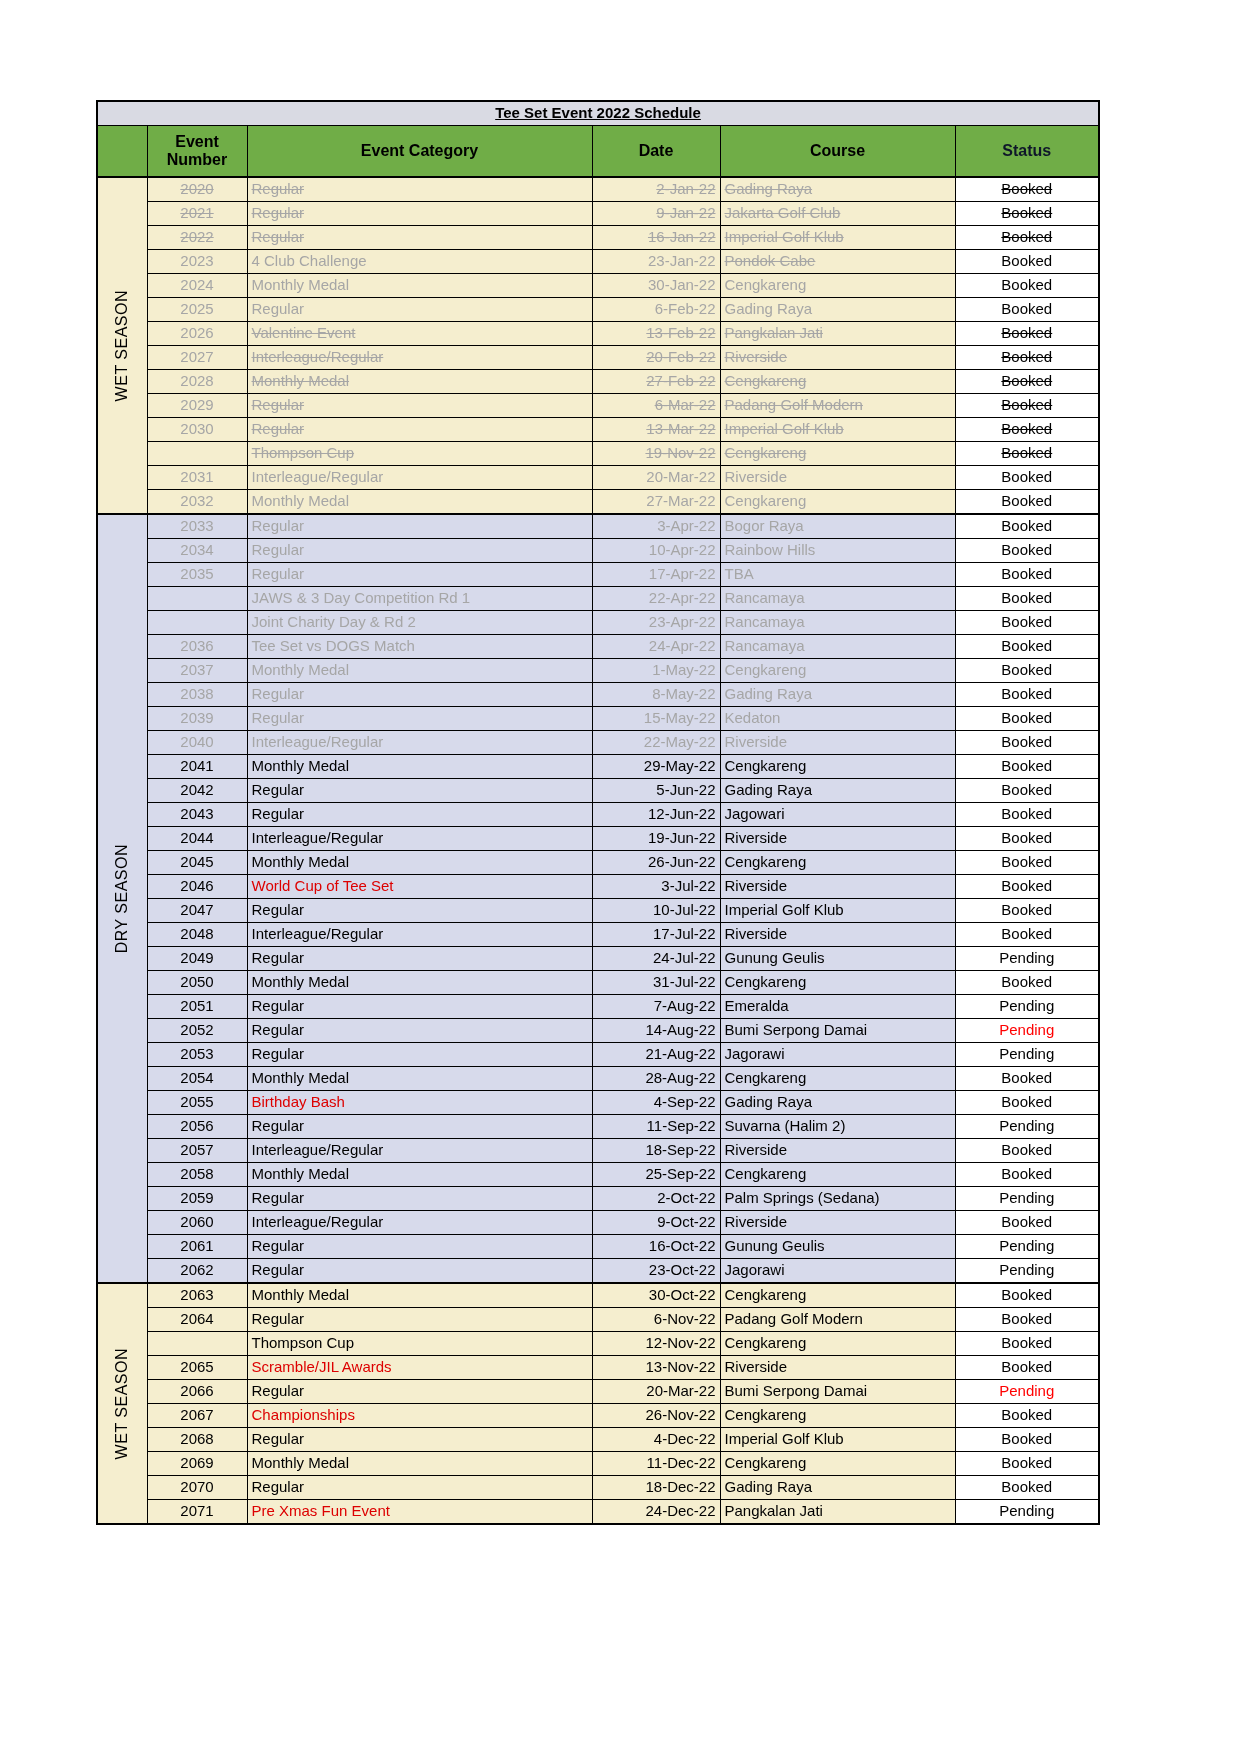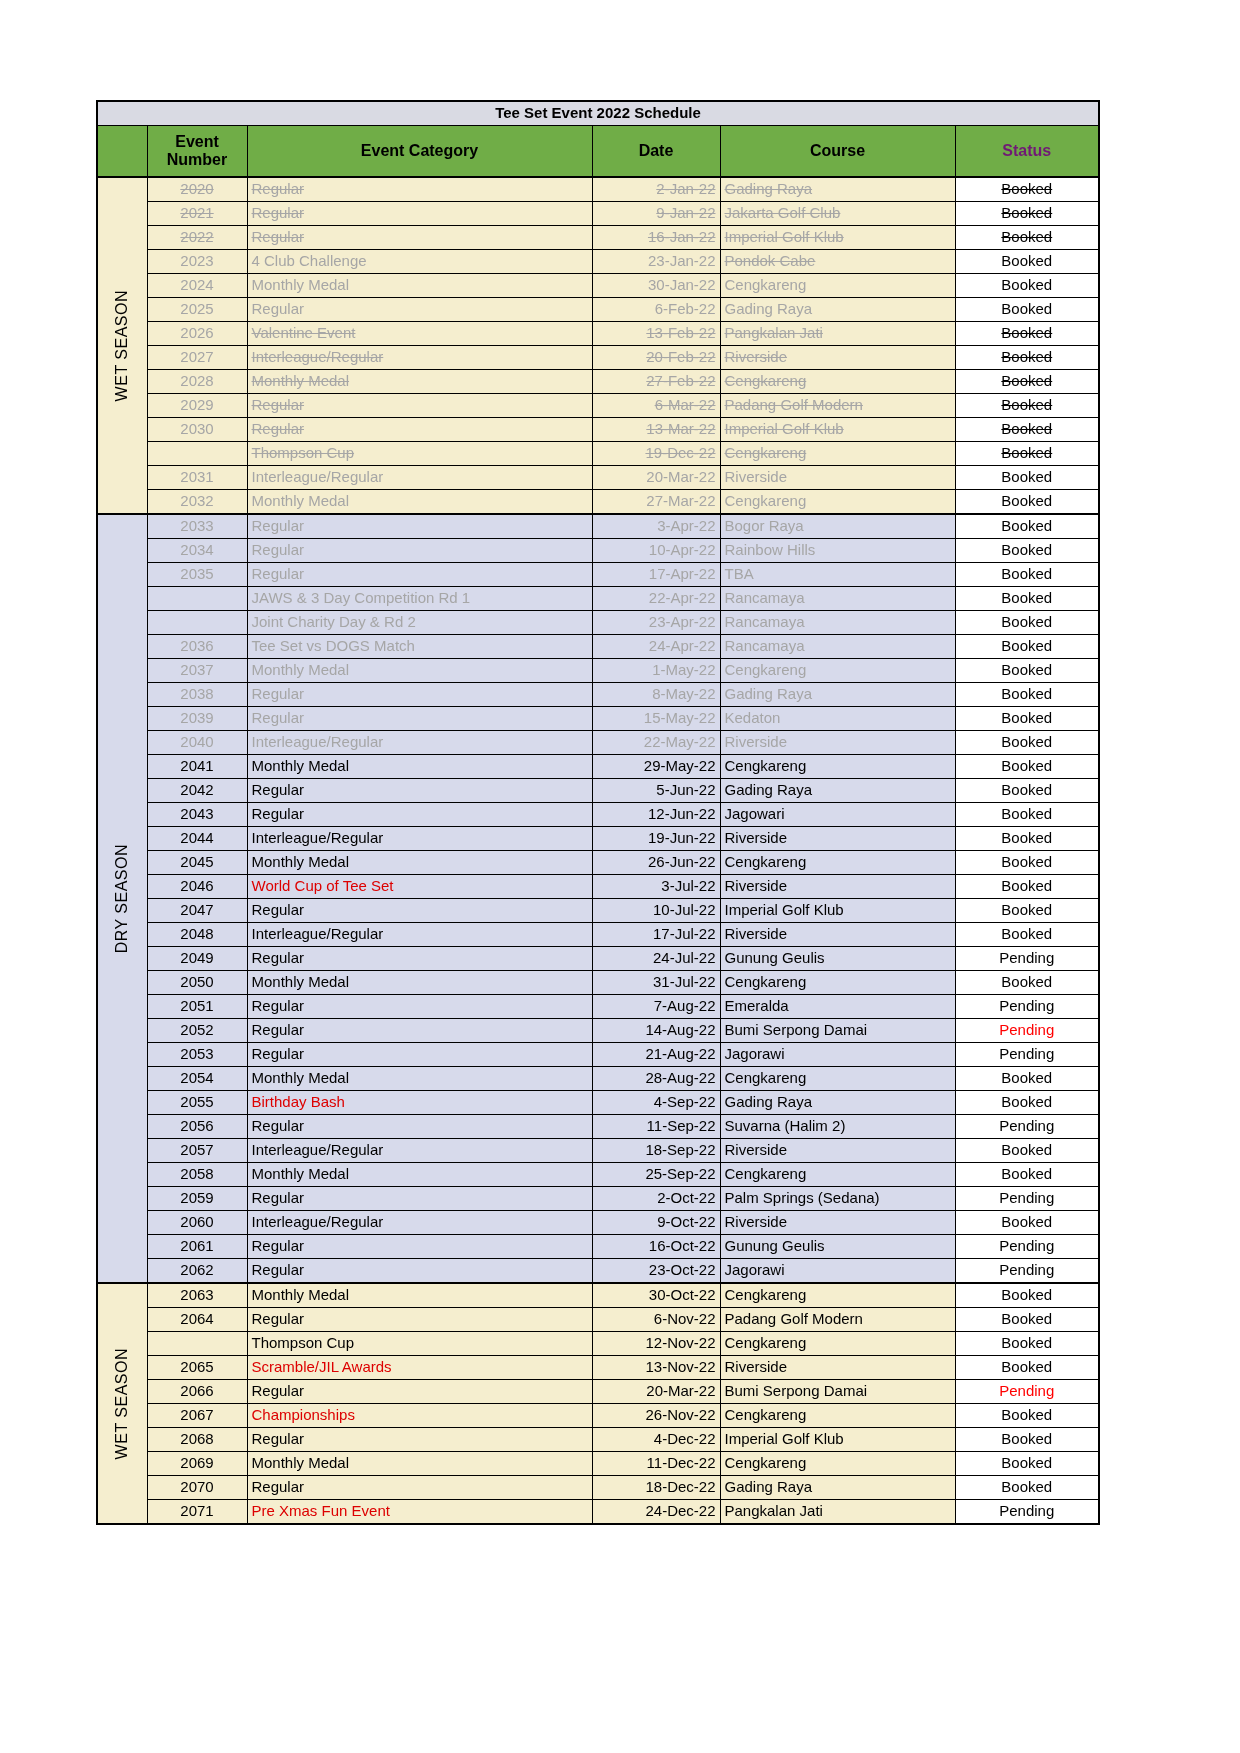--- a/index.html
+++ b/index.html
@@ -23,28 +23,28 @@
     border-collapse:collapse;table-layout:fixed;
     border:2px solid var(--border);
   }
   table.schedule td{
     border:1px solid var(--border);
     height:23px;padding:0 4px;font-size:15px;line-height:1.1;
     overflow:hidden;white-space:nowrap;vertical-align:middle;
   }
   td.title-cell{
     background:var(--title-bar);text-align:center;font-weight:700;
-    font-size:17px;height:25px;border-bottom:2px solid var(--border);
+    font-size:17px;height:25px;border-bottom:2px solid var(--border);text-decoration:underline;
   }
   tr.header-row td{
     background:var(--header-green);font-weight:700;text-align:center;
     font-size:16px;height:50px;border-bottom:2px solid var(--border);
     white-space:normal;line-height:1.15;
   }
-  tr.header-row td.status-h{color:#701a75;}
+  tr.header-row td.status-h{color:#0f172a;}
   td.season-cell{padding:0;text-align:center;}
   .season-label{
     writing-mode:vertical-rl;transform:rotate(180deg);
     margin:0 auto;font-size:16px;letter-spacing:.5px;color:#000;
   }
   td.wet{background:var(--wet-row);}
   td.dry{background:var(--dry-row);}
   td.status{background:var(--status-bg);text-align:center;}
   td.num{text-align:center;}
   td.date{text-align:right;padding-right:3px;}
@@ -156,21 +156,21 @@
       <tr class="gray">
         <td class="num wet">2030</td>
         <td class="cat wet struck">Regular</td>
         <td class="date wet struck">13-Mar-22</td>
         <td class="course wet struck">Imperial Golf Klub</td>
         <td class="status struck">Booked</td>
       </tr>
       <tr class="gray">
         <td class="num wet"></td>
         <td class="cat wet struck b">Thompson Cup</td>
-        <td class="date wet struck">19-Dec-22</td>
+        <td class="date wet struck">19-Nov-22</td>
         <td class="course wet struck">Cengkareng</td>
         <td class="status struck">Booked</td>
       </tr>
       <tr class="gray">
         <td class="num wet">2031</td>
         <td class="cat wet">Interleague/Regular</td>
         <td class="date wet">20-Mar-22</td>
         <td class="course wet">Riverside</td>
         <td class="status">Booked</td>
       </tr>

